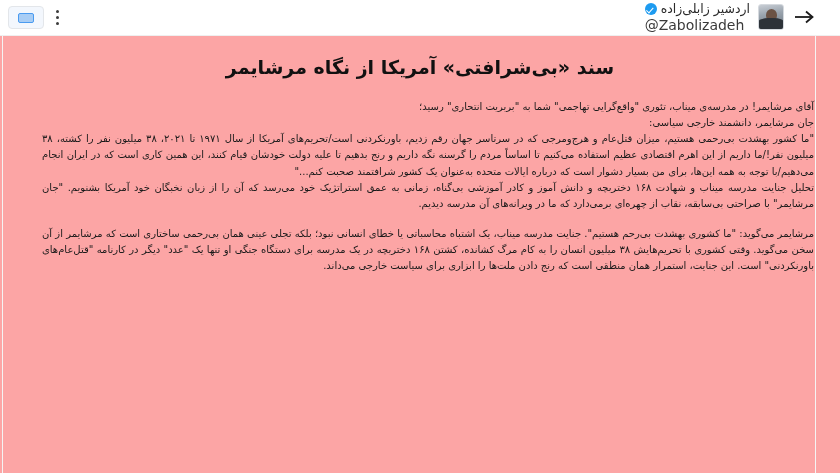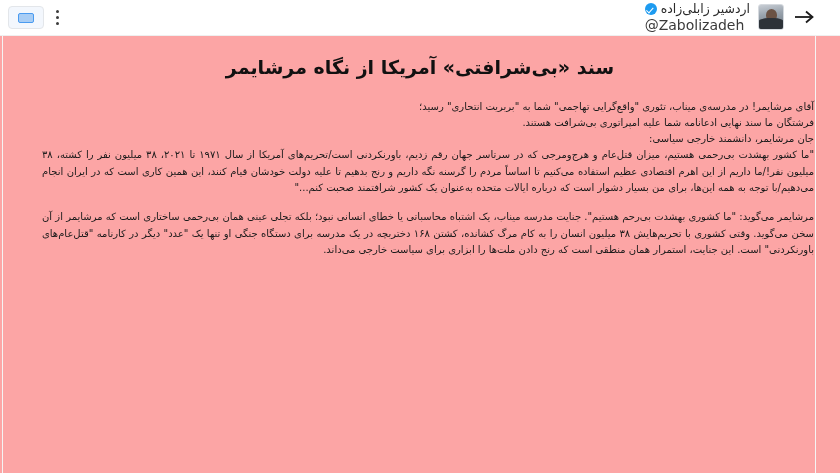--- a/index.html
+++ b/index.html
@@ -278,20 +278,20 @@
       </div>
     </div>
 
   </div>
 
   <div class="article">
 
     <h1 class="article-title">سند «بی‌شرافتی» آمریکا از نگاه مرشایمر</h1>
 
     <p class="para tight">آقای مرشایمر! در مدرسه‌ی میناب، تئوری "واقع‌گرایی تهاجمی" شما به "بربریت انتحاری" رسید؛</p>
-    <p class="para tight">فرشتگان ما سند نهایی ادعانامه شما علیه امپراتوری بی‌شرافت هستند.</p>
     <p class="para tight">جان مرشایمر، دانشمند خارجی سیاسی:</p>
     <p class="para tight">"ما کشور بهشدت بی‌رحمی هستیم، میزان قتل‌عام و هرج‌ومرجی که در سرتاسر جهان رقم زدیم، باورنکردنی است/تحریم‌های آمریکا از سال ۱۹۷۱ تا ۲۰۲۱، ۳۸ میلیون نفر را کشته، ۳۸ میلیون نفر!/ما داریم از این اهرم اقتصادی عظیم استفاده می‌کنیم تا اساساً مردم را گرسنه نگه داریم و رنج بدهیم تا علیه دولت خودشان قیام کنند، این همین کاری است که در ایران انجام می‌دهیم/با توجه به همه این‌ها، برای من بسیار دشوار است که درباره ایالات متحده به‌عنوان یک کشور شرافتمند صحبت کنم..."</p>
+    <p class="para tight">تحلیل جنایت مدرسه میناب و شهادت ۱۶۸ دختربچه و دانش آموز و کادر آموزشی بی‌گناه، زمانی به عمق استراتژیک خود می‌رسد که آن را از زبان نخبگان خود آمریکا بشنویم. "جان مرشایمر" با صراحتی بی‌سابقه، نقاب از چهره‌ای برمی‌دارد که ما در ویرانه‌های آن مدرسه دیدیم.</p>
     <p class="para gap">مرشایمر می‌گوید: "ما کشوری بهشدت بی‌رحم هستیم". جنایت مدرسه میناب، یک اشتباه محاسباتی یا خطای انسانی نبود؛ بلکه تجلی عینی همان بی‌رحمی ساختاری است که مرشایمر از آن سخن می‌گوید. وقتی کشوری با تحریم‌هایش ۳۸ میلیون انسان را به کام مرگ کشانده، کشتن ۱۶۸ دختربچه در یک مدرسه برای دستگاه جنگی او تنها یک "عدد" دیگر در کارنامه "قتل‌عام‌های باورنکردنی" است. این جنایت، استمرار همان منطقی است که رنج دادن ملت‌ها را ابزاری برای سیاست خارجی می‌داند.</p>
 
   </div>
 
 </div>
 
 </body></html>

